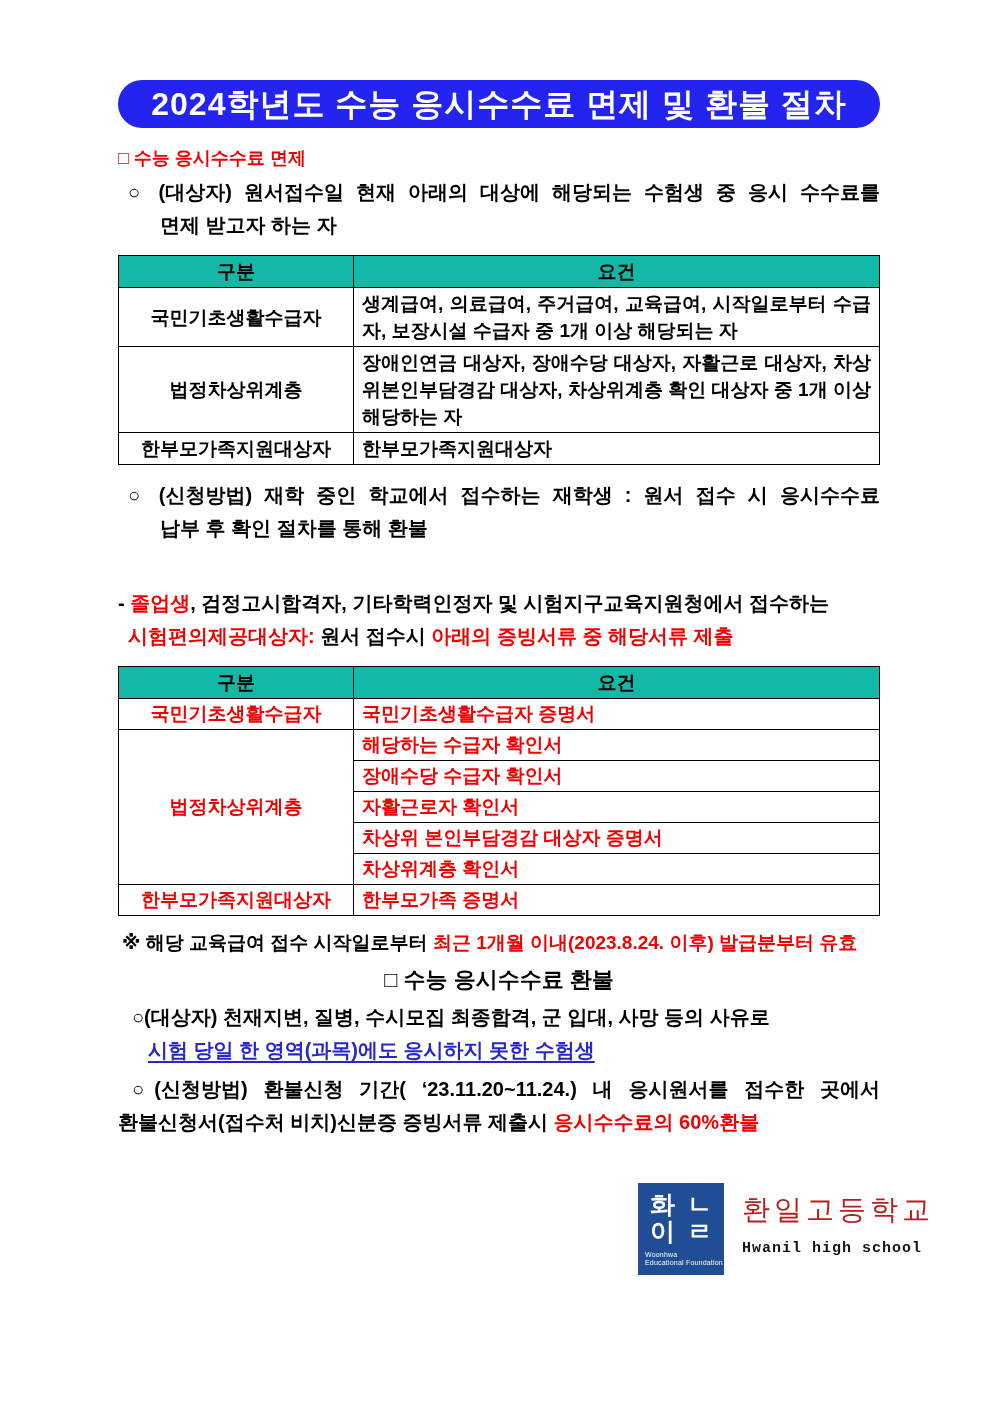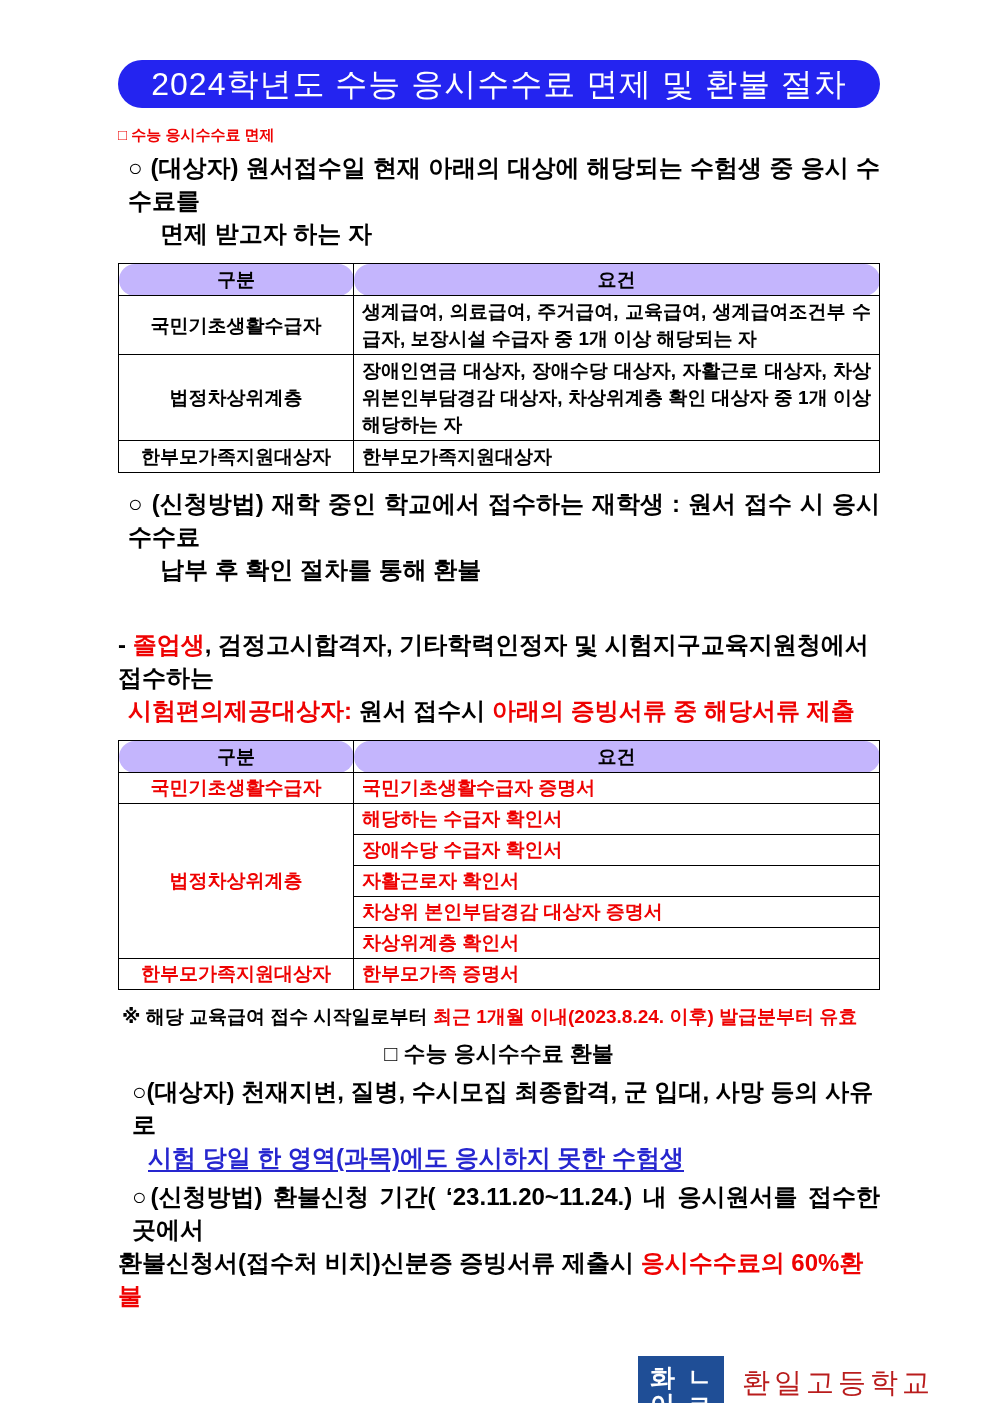--- a/index.html
+++ b/index.html
@@ -5,49 +5,49 @@
   html,body { margin:0; padding:0; background:#888; }
   .page {
     position:relative; width:992px; height:1403px; margin:0 auto;
     background:#ffffff; overflow:hidden;
     font-family:"Liberation Sans","DejaVu Sans",sans-serif;
     font-weight:bold; color:#000;
   }
   .content { position:absolute; left:118px; top:0; width:762px; }
 
   .banner {
-    margin-top:60px; height:48px; border-radius:26px;
+    margin-top:80px; height:48px; border-radius:26px;
     background:#2424f0; color:#fff; text-align:center;
-    font-size:32px; line-height:48px; font-weight:400; letter-spacing:1px;
+    font-size:32px; line-height:48px; font-weight:700; letter-spacing:1px;
     white-space:nowrap;
   }
 
-  .h-red  { margin-top:18px; font-size:15px; color:#ee0202; }
+  .h-red  { margin-top:18px; font-size:18px; color:#ee0202; }
   .h-blk  { margin-top:6px;  font-size:22px; color:#000;text-align:center; }
 
-  .line   { font-size:24px; line-height:33px; }
+  .line   { font-size:20px; line-height:33px; }
   .just   { text-align:justify; text-align-last:justify; }
   .ind1   { padding-left:10px; }
   .ind2   { padding-left:42px; }
   .ind3   { padding-left:4px; }
   .ind4   { padding-left:14px; }
   .ind5   { padding-left:30px; }
   .mt-lg  { margin-top:42px; }
   .mt-sm  { margin-top:14px; }
   .mt-xs  { margin-top:6px; }
 
   .red    { color:#ee0202; }
   .blue-ul{ color:#2626cf; text-decoration:underline; text-underline-offset:4px; display:inline-block; }
 
   table.tbl {
     border-collapse:collapse; width:100%; margin-top:13px;
     font-size:19px; table-layout:fixed;
   }
   .tbl th, .tbl td { border:1.6px solid #000; padding:2px 8px; line-height:27px; }
-  .tbl th { background:#c4b5fd; text-align:center; font-weight:bold; height:26px;border-radius:16px; }
+  .tbl th { background:#14b8a6; text-align:center; font-weight:bold; height:26px; }
   .tbl col.c1 { width:235px; }
   .tbl td.cat { text-align:center; }
   .tbl td.req { text-align:justify; word-break:break-all; }
   .tbl2 td { line-height:26px; }
 
   .footer { display:flex; align-items:flex-start; margin-left:520px; margin-top:44px; }
   .logo-box {
     width:86px; height:92px; background:#1f4e96; color:#fff;
     display:flex; flex-direction:column; justify-content:center;
     padding-left:0; box-sizing:border-box; flex:none;
@@ -82,21 +82,21 @@
           <col class="c1">
           <col>
         </colgroup>
       <tbody>
           <tr>
         <th>구분</th>
         <th>요건</th>
       </tr>
       <tr>
         <td class="cat">국민기초생활수급자</td>
-        <td class="req">생계급여, 의료급여, 주거급여, 교육급여, 생계급여조건부 수급자, 보장시설 수급자 중 1개 이상 해당되는 자</td>
+        <td class="req">생계급여, 의료급여, 주거급여, 교육급여, 시작일로부터 수급자, 보장시설 수급자 중 1개 이상 해당되는 자</td>
       </tr>
       <tr>
         <td class="cat">법정차상위계층</td>
         <td class="req">장애인연금 대상자, 장애수당 대상자, 자활근로 대상자, 차상위본인부담경감 대상자, 차상위계층 확인 대상자 중 1개 이상 해당하는 자</td>
       </tr>
       <tr>
         <td class="cat">한부모가족지원대상자</td>
         <td class="req">한부모가족지원대상자</td>
       </tr>
     </tbody>

